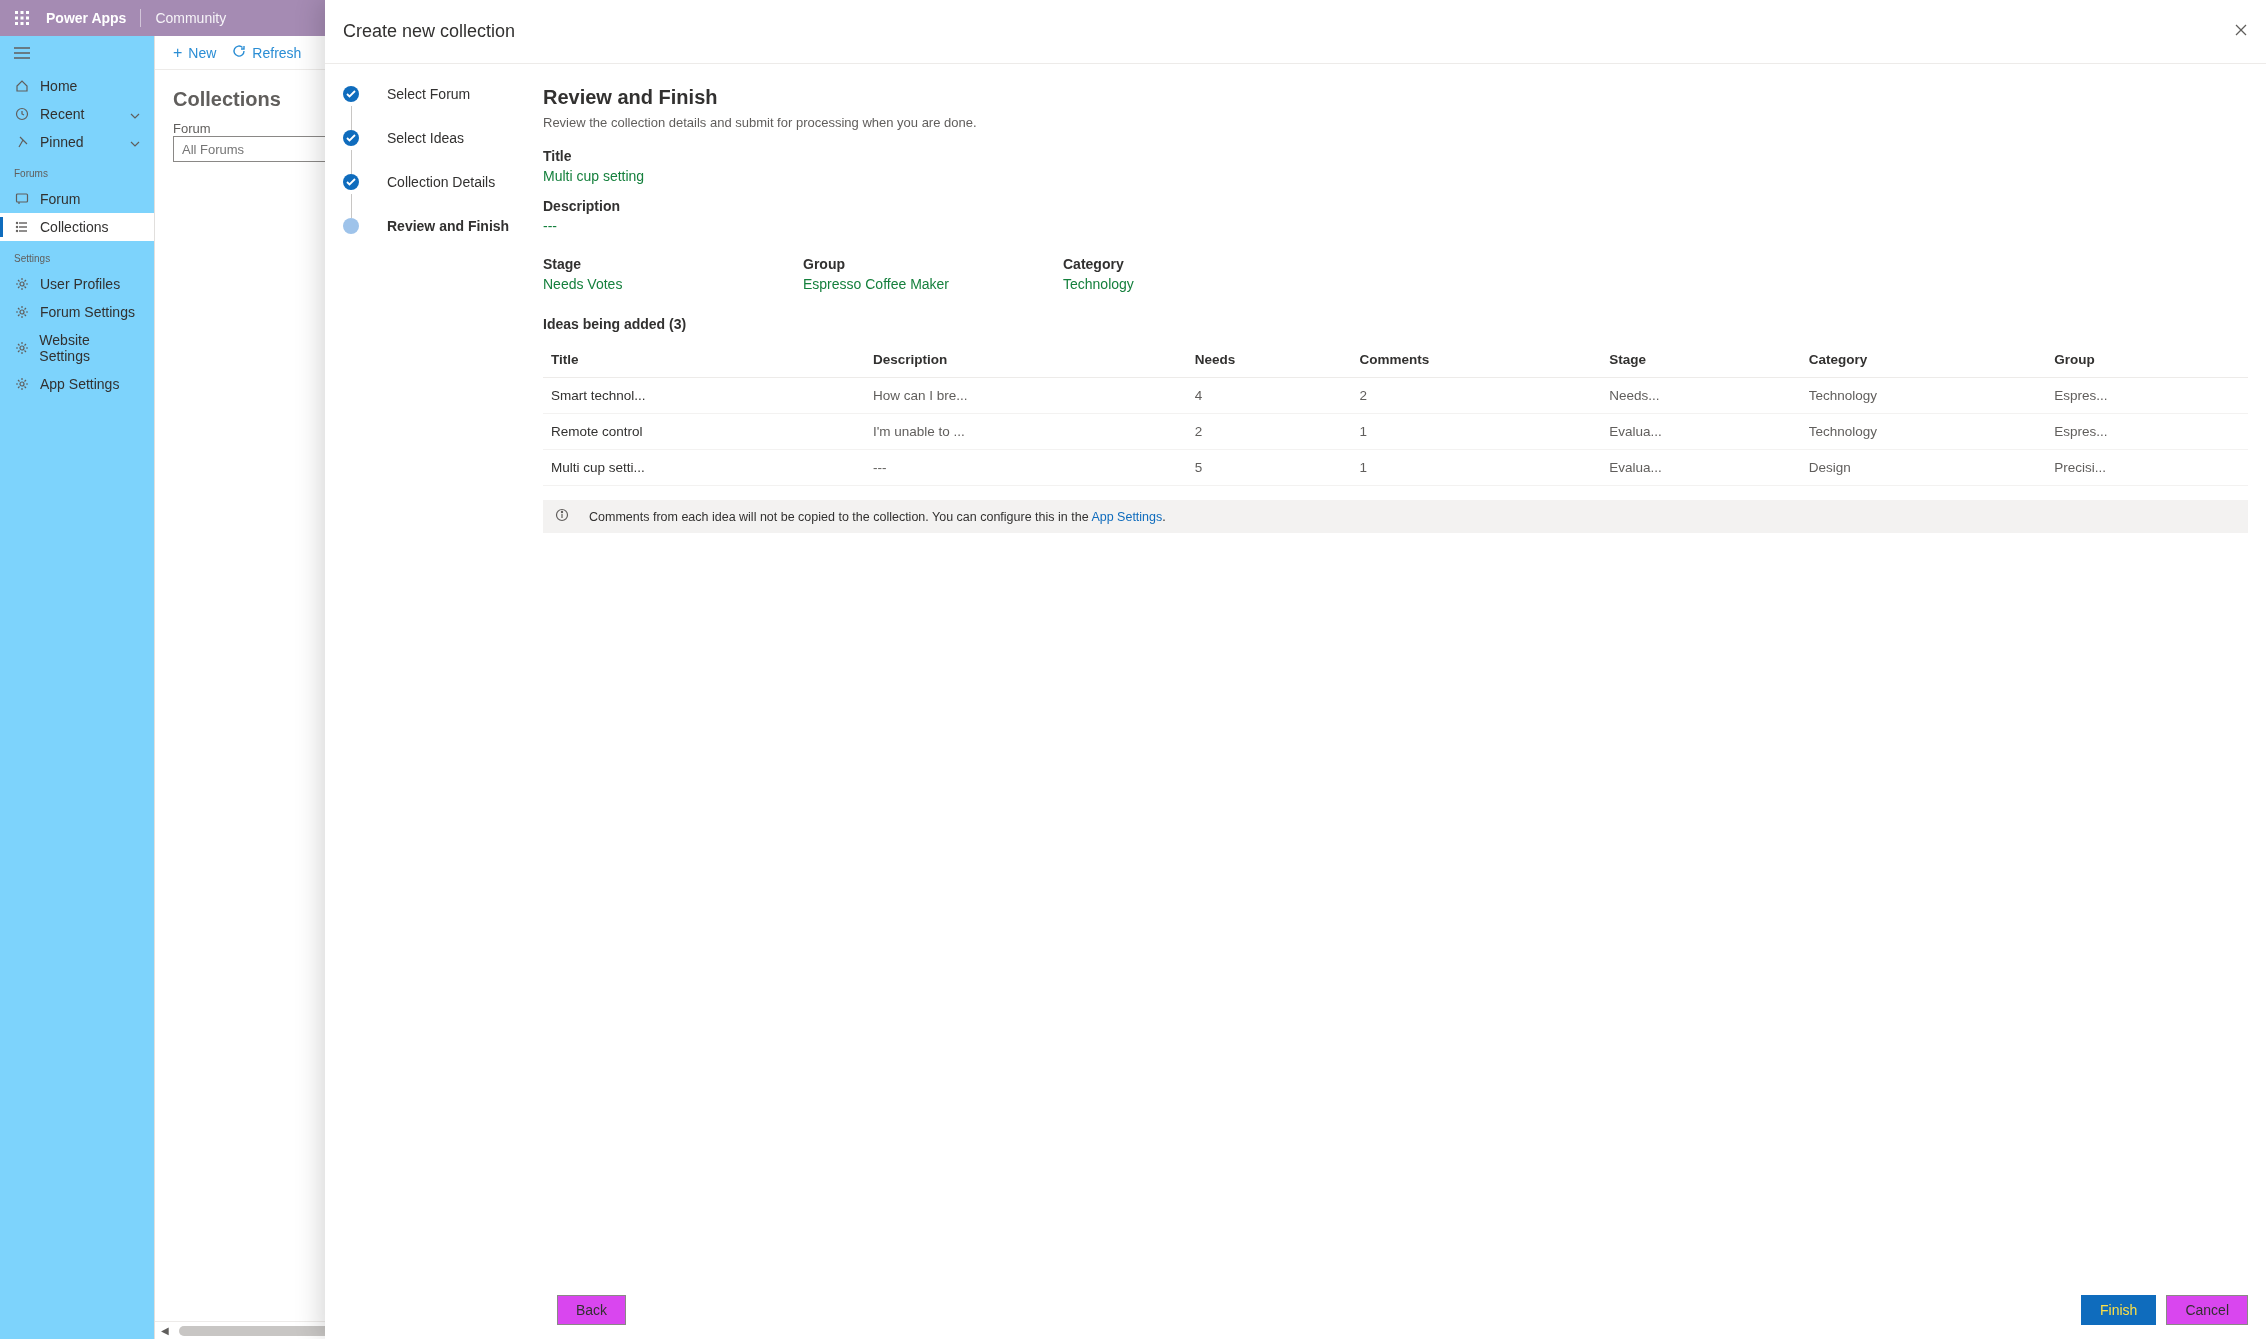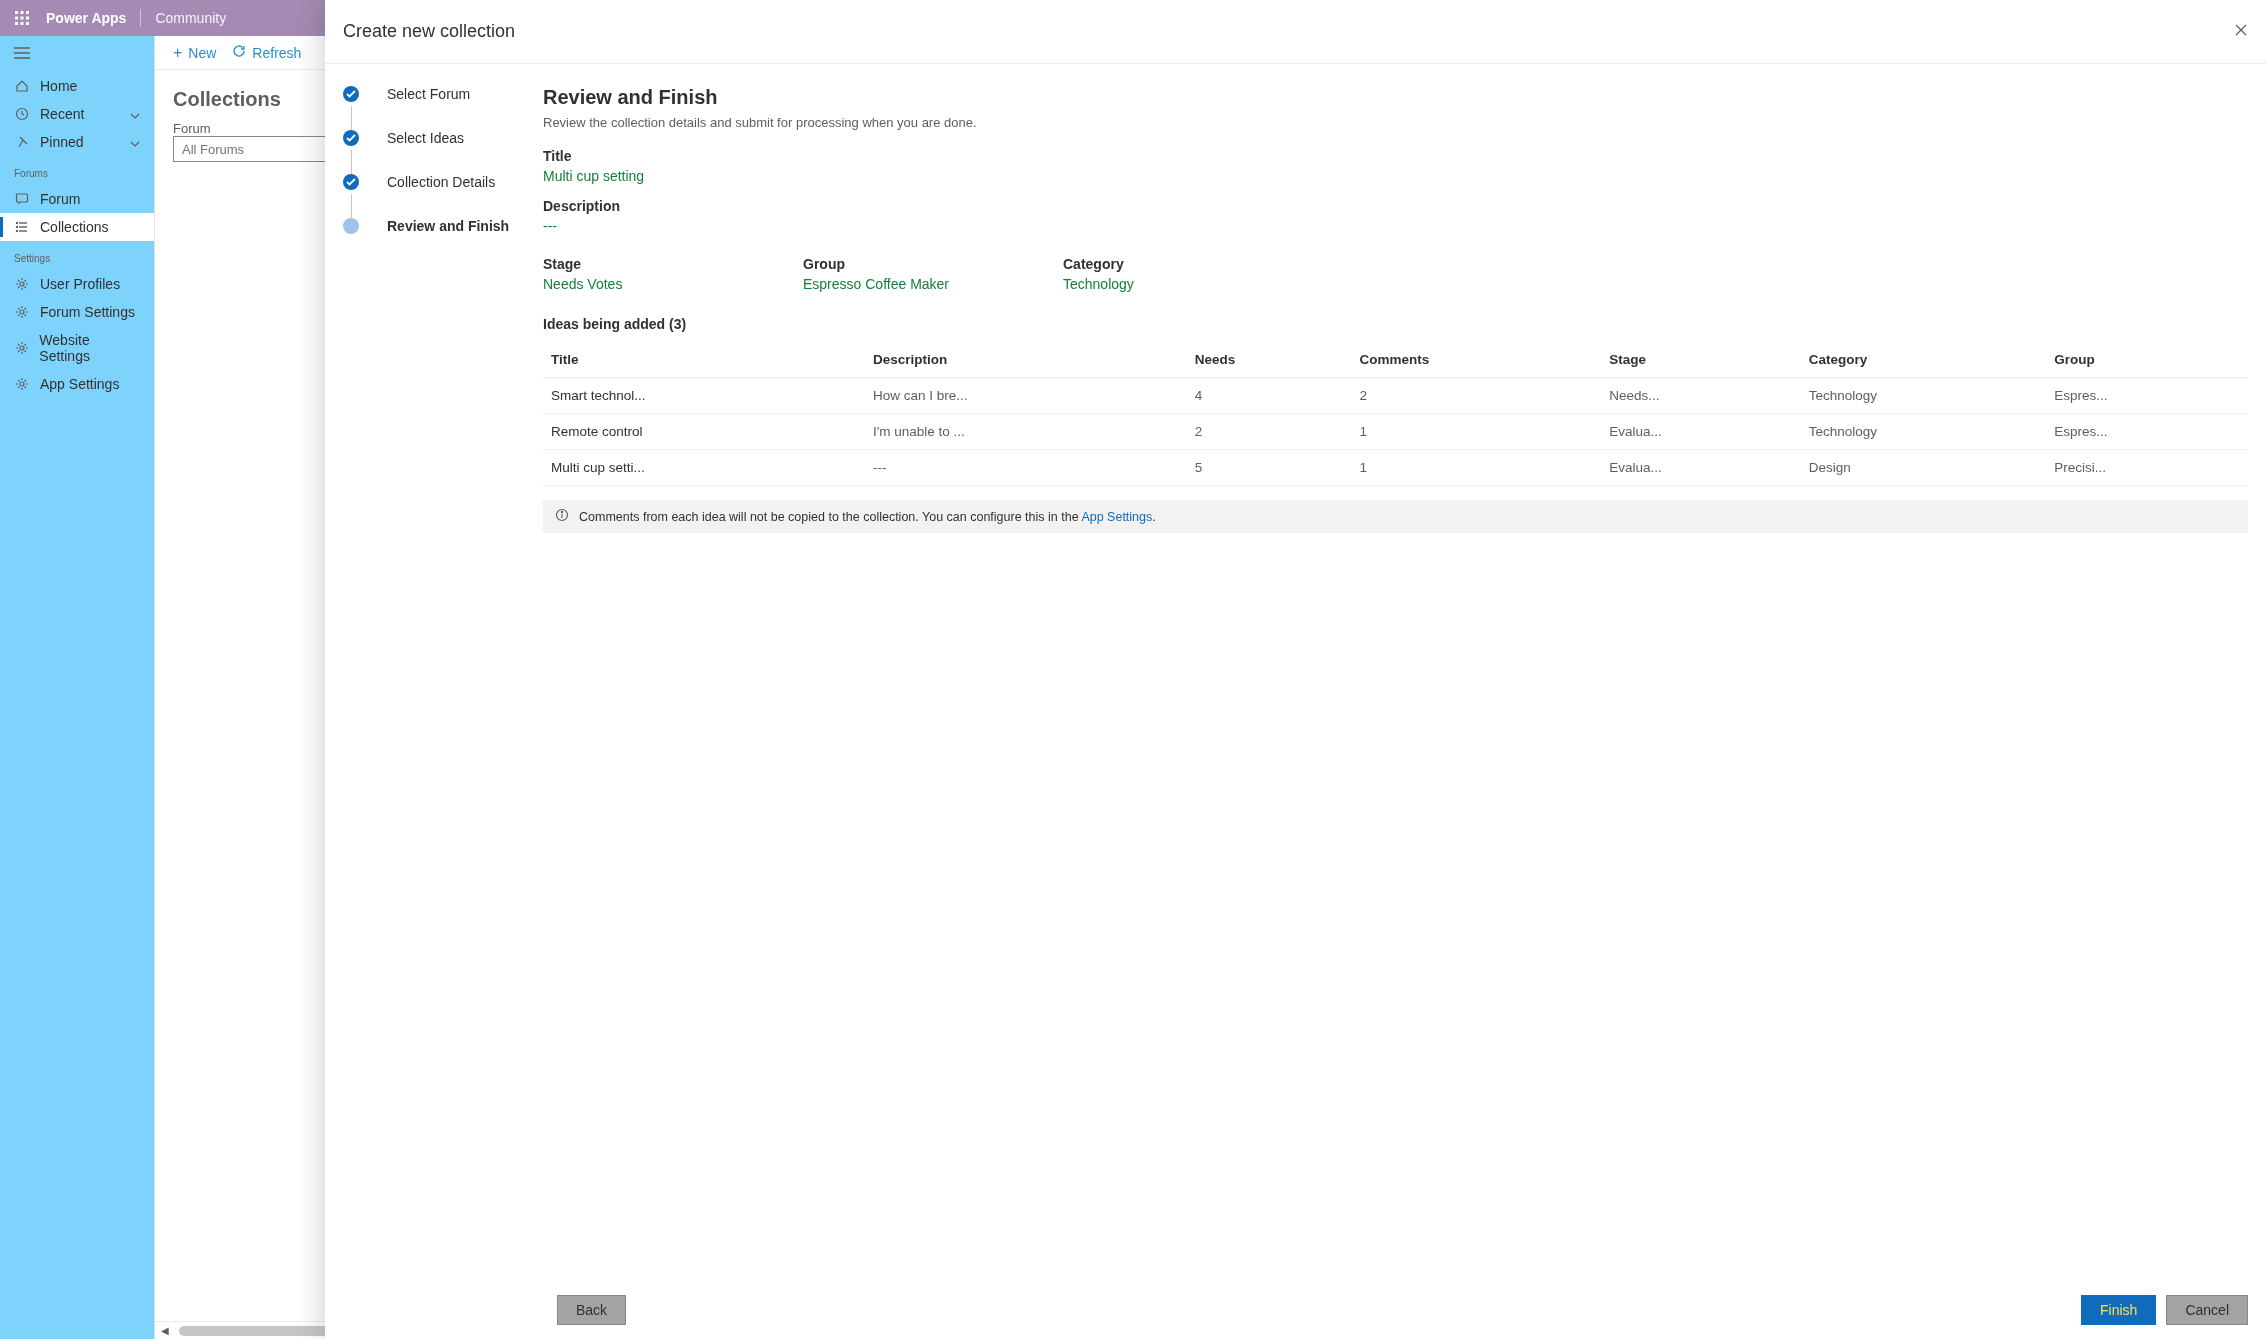--- a/index.html
+++ b/index.html
@@ -178,37 +178,37 @@
     color:#605e5c;
     white-space:nowrap; overflow:hidden; text-overflow:ellipsis;
     max-width:120px;
   }
   table.grid td.title-cell { color:#323130; }
 
   .infobar {
     margin-top:14px;
     background:#f3f2f1;
     padding:8px 12px;
-    display:flex; align-items:center; gap:10px;
+    display:flex; align-items:center; gap:20px;
     font-size:12.5px;
     color:#323130;
   }
   .infobar a { color:#0F6CBD; text-decoration:none; }
   .infobar .info-icon { color:#605e5c; }
 
   
   .panel-foot {
     display:flex; align-items:center;
     padding: 12px 18px 14px 232px;
     gap:10px;
   }
   .panel-foot .spacer { flex:1; }
   button.btn {
     height:30px; padding: 0 18px;
-    background:#a3a3a3; border:1px solid #8a8886;
+    background:#d946ef; border:1px solid #8a8886;
     font-size:14px; color:#323130;
     cursor:pointer;
     font-family:inherit;
   }
   button.btn.primary {
     background:#0F6CBD; color:#fde047; border-color:#0F6CBD;
   }
 </style>
 </head>
 <body>

